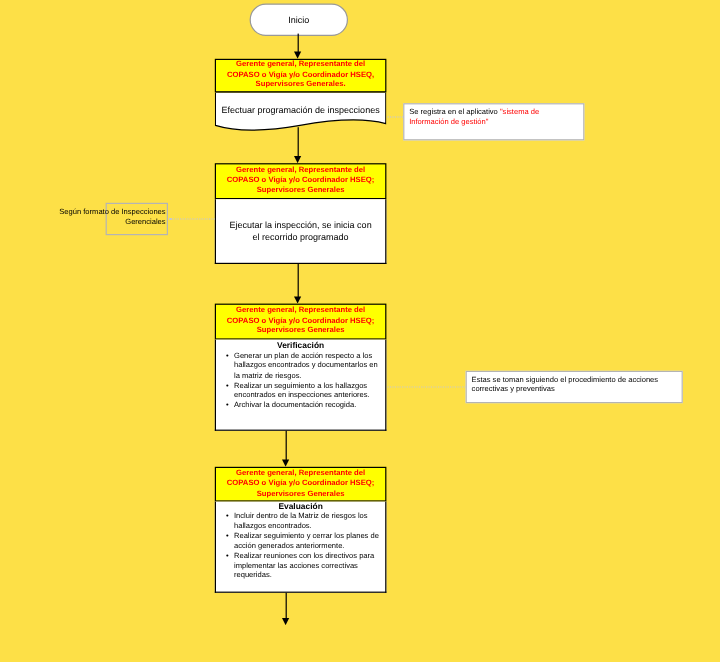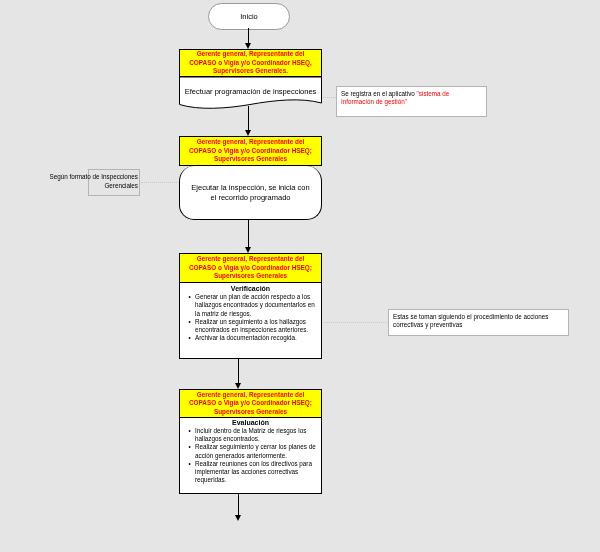--- a/index.html
+++ b/index.html
@@ -1,36 +1,36 @@
 <!DOCTYPE html>
 <html style="--header_bg: #ffff00; --header_text: #ff0000; --annotation_red: #ff0000; --terminal_border: #999999; --annotation_border: #b4b4b4;"><head>
 <meta charset="utf-8">
 <style>
   html,body{margin:0;padding:0;background:#fff;}
-  .canvas{position:relative;width:600px;height:552px;background:#e5e5e5;
+  .canvas{position:relative;width:600px;height:552px;background:#fde047;
           font-family:"Liberation Sans","DejaVu Sans",sans-serif;overflow:hidden;color:#000;}
 
   
   .terminal{position:absolute;border:1px solid var(--terminal_border);border-radius:14px;background:#fff;
             display:flex;align-items:center;justify-content:center;font-size:7.5px;}
 
   
   .vline{position:absolute;width:1px;background:#000;}
   .ahead{position:absolute;width:0;height:0;border-left:3.5px solid transparent;
          border-right:3.5px solid transparent;border-top:6px solid #000;}
 
   
   .hdr{position:absolute;width:143px;background:var(--header_bg);border:1px solid #000;box-sizing:border-box;
        display:flex;align-items:center;justify-content:center;text-align:center;
        color:var(--header_text);font-weight:bold;font-size:6.4px;line-height:8.6px;padding:0 3px;}
 
   
   .body-box{position:absolute;width:143px;background:#fff;border:1px solid #000;border-top:none;box-sizing:border-box;}
   .center-text{display:flex;align-items:center;justify-content:center;text-align:center;
-               font-size:7.5px;line-height:9.5px;padding:16px 10px;border-radius:15px;}
+               font-size:7.5px;line-height:9.5px;padding:16px 10px;}
   .sec-title{text-align:center;font-weight:bold;font-size:7px;margin:2px 0 1px 0;}
   .bullets{list-style:none;margin:0;padding:0 2px 0 4px;font-size:6.3px;line-height:8.3px;}
   .bullets.tight{line-height:8.2px;}
   .bullets li{display:flex;}
   .bullets li::before{content:"\2022";flex:0 0 11px;text-align:center;}
   .bullets li span{flex:1;}
 
   
   .doc-svg{position:absolute;}
   .doc-text{position:absolute;display:flex;align-items:center;justify-content:center;

